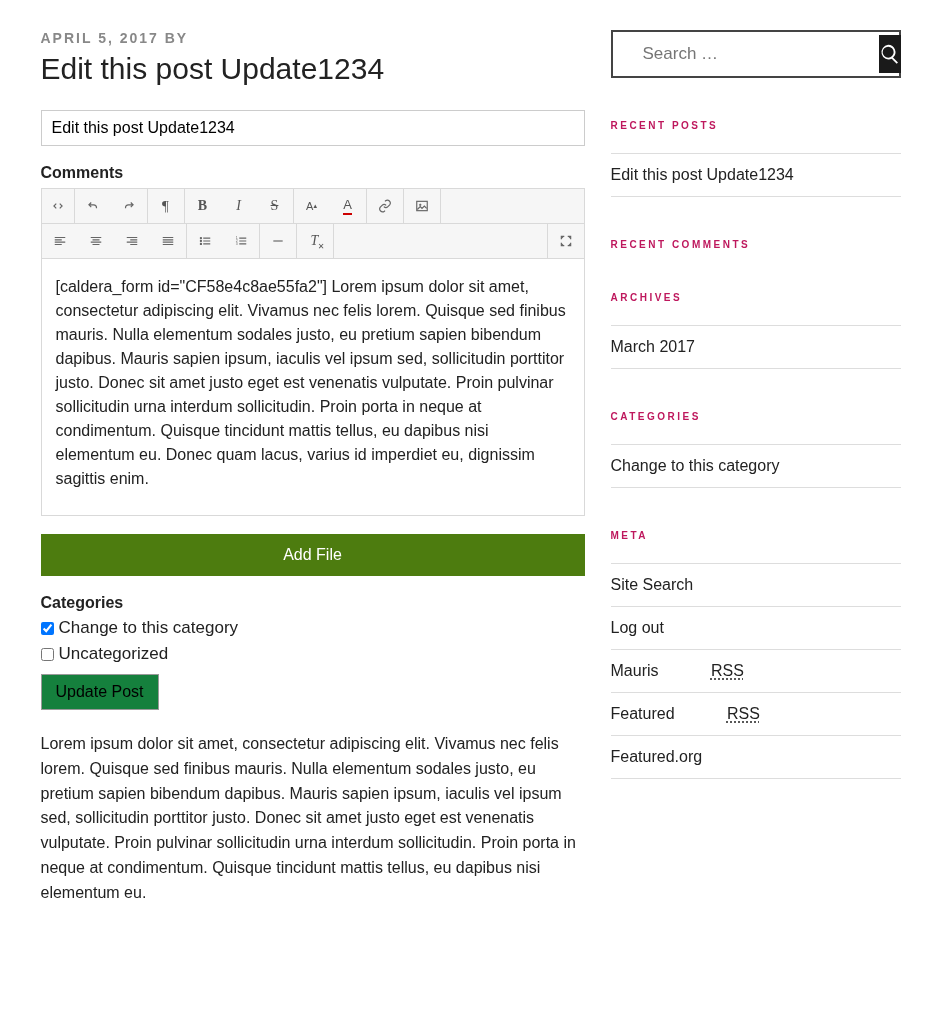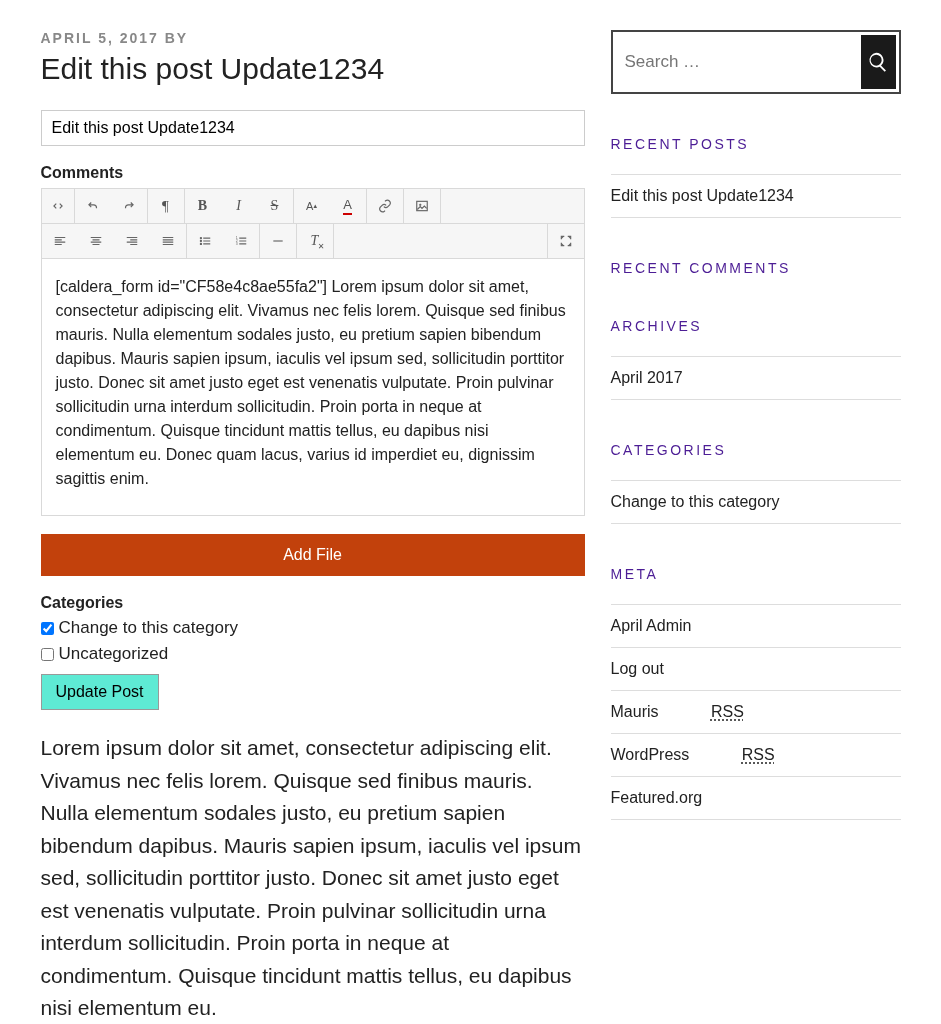--- a/index.html
+++ b/index.html
@@ -90,84 +90,85 @@
       height: 256px;
       overflow-y: scroll;
       position: relative;
     }
     .editor-body::-webkit-scrollbar { width: 14px; }
     .editor-body::-webkit-scrollbar-track { background: #f6f6f6; }
     .editor-body::-webkit-scrollbar-thumb { background: #bbb; border-radius: 7px; border: 3px solid #f6f6f6;}
 
     .add-file-btn {
       width: 100%;
-      background: #c2410c;
+      background: #4d7c0f;
       color: #fff;
       border: none;
       padding: 12px;
       font-size: 16px;
       font-family: inherit;
       cursor: pointer;
     }
 
     .cat-list { list-style: none; margin-top: 6px; }
     .cat-item { display: flex; align-items: center; gap: 5px; font-size: 17px; margin-bottom: 6px; color: #222; }
     .cat-item input { width: 13px; height: 13px; }
 
     .update-btn {
       border: 1px solid #999;
-      background: #5eead4;
+      background: #15803d;
       padding: 8px 14px;
       font-size: 16px;
       font-family: inherit;
       cursor: pointer;
       margin-top: 4px;
     }
 
     .body-text {
-      font-size: 21px;
+      font-size: 16px;
       line-height: 1.55;
       margin-top: 22px;
       color: #222;
     }
 
     
     .search-wrap {
       display: flex;
       border: 2px solid #444;
       margin-bottom: 42px;
     }
     .search-input {
       flex: 1;
       border: none;
-      padding: 20px 12px;
+      padding: 12px 12px;
       font-size: 17px;
       font-family: inherit;
       outline: none;
       color: #0f172a;
+      margin-left: 18px;
     }
     .search-btn {
       width: 48px;
       background: #1a1a1a;
       border: none;
       cursor: pointer;
       display: flex;
       align-items: center;
       justify-content: center;
       margin: 3px;
     }
     .search-btn svg { width: 22px; height: 22px; fill: #fff; }
 
     .widget { margin-bottom: 42px; }
     .widget-title {
-      font-size: 14px;
-      font-weight: 400;
+      font-size: 10px;
+      font-weight: 700;
       letter-spacing: 2.5px;
       text-transform: uppercase;
-      color: #4c1d95;
+      color: #be185d;
       margin-bottom: 22px;
     }
     .widget-list { list-style: none; }
     .widget-item {
       border-top: 1px solid #ddd;
       padding: 12px 0;
       font-size: 16px;
       color: #222;
     }
     .widget-item:last-child { border-bottom: 1px solid #ddd; }
@@ -365,35 +366,35 @@
       </ul>
     </div>
 
     <div class="widget">
       <h3 class="widget-title">RECENT COMMENTS</h3>
     </div>
 
     <div class="widget">
       <h3 class="widget-title">ARCHIVES</h3>
       <ul class="widget-list">
-        <li class="widget-item"><span>April 2017</span></li>
+        <li class="widget-item"><span>March 2017</span></li>
       </ul>
     </div>
 
     <div class="widget">
       <h3 class="widget-title">CATEGORIES</h3>
       <ul class="widget-list">
         <li class="widget-item"><span>Change to this category</span></li>
       </ul>
     </div>
 
     <div class="widget">
       <h3 class="widget-title">META</h3>
       <ul class="widget-list">
-        <li class="widget-item"><span>April Admin</span></li>
+        <li class="widget-item"><span>Site Search</span></li>
         <li class="widget-item"><span>Log out</span></li>
         <li class="widget-item"><span>Mauris </span><span class="abbr">RSS</span></li>
-        <li class="widget-item"><span>WordPress </span><span class="abbr">RSS</span></li>
+        <li class="widget-item"><span>Featured </span><span class="abbr">RSS</span></li>
         <li class="widget-item"><span>Featured.org</span></li>
       </ul>
     </div>
   </aside>
 </div>
 
 </body></html>

